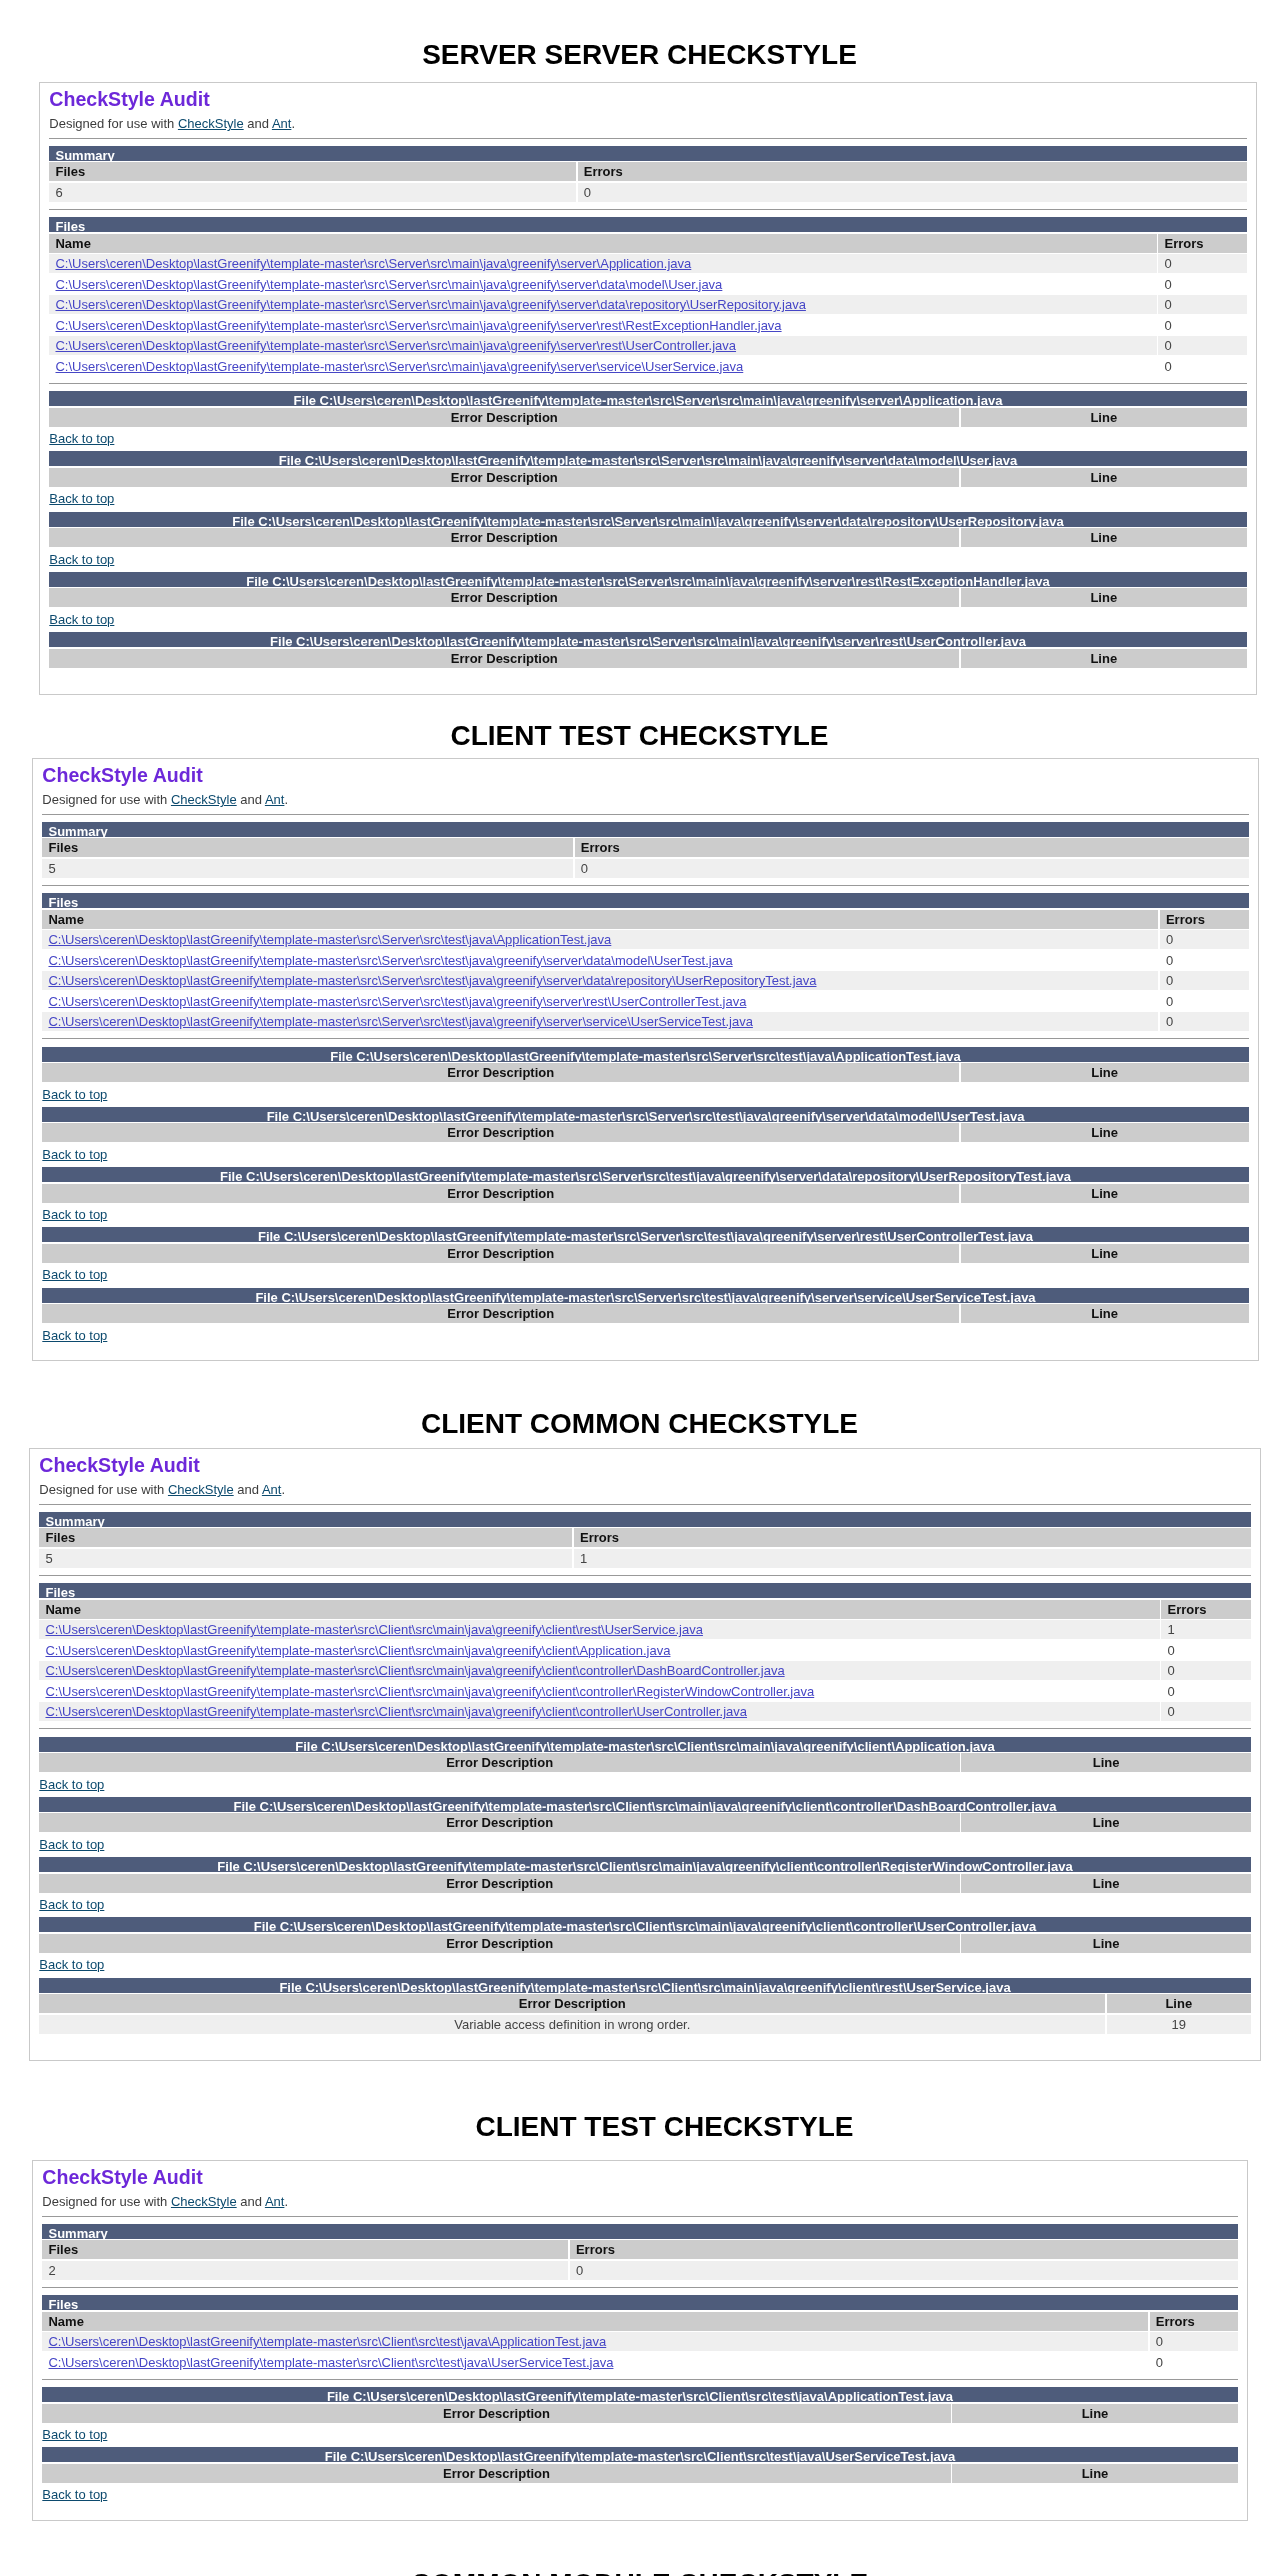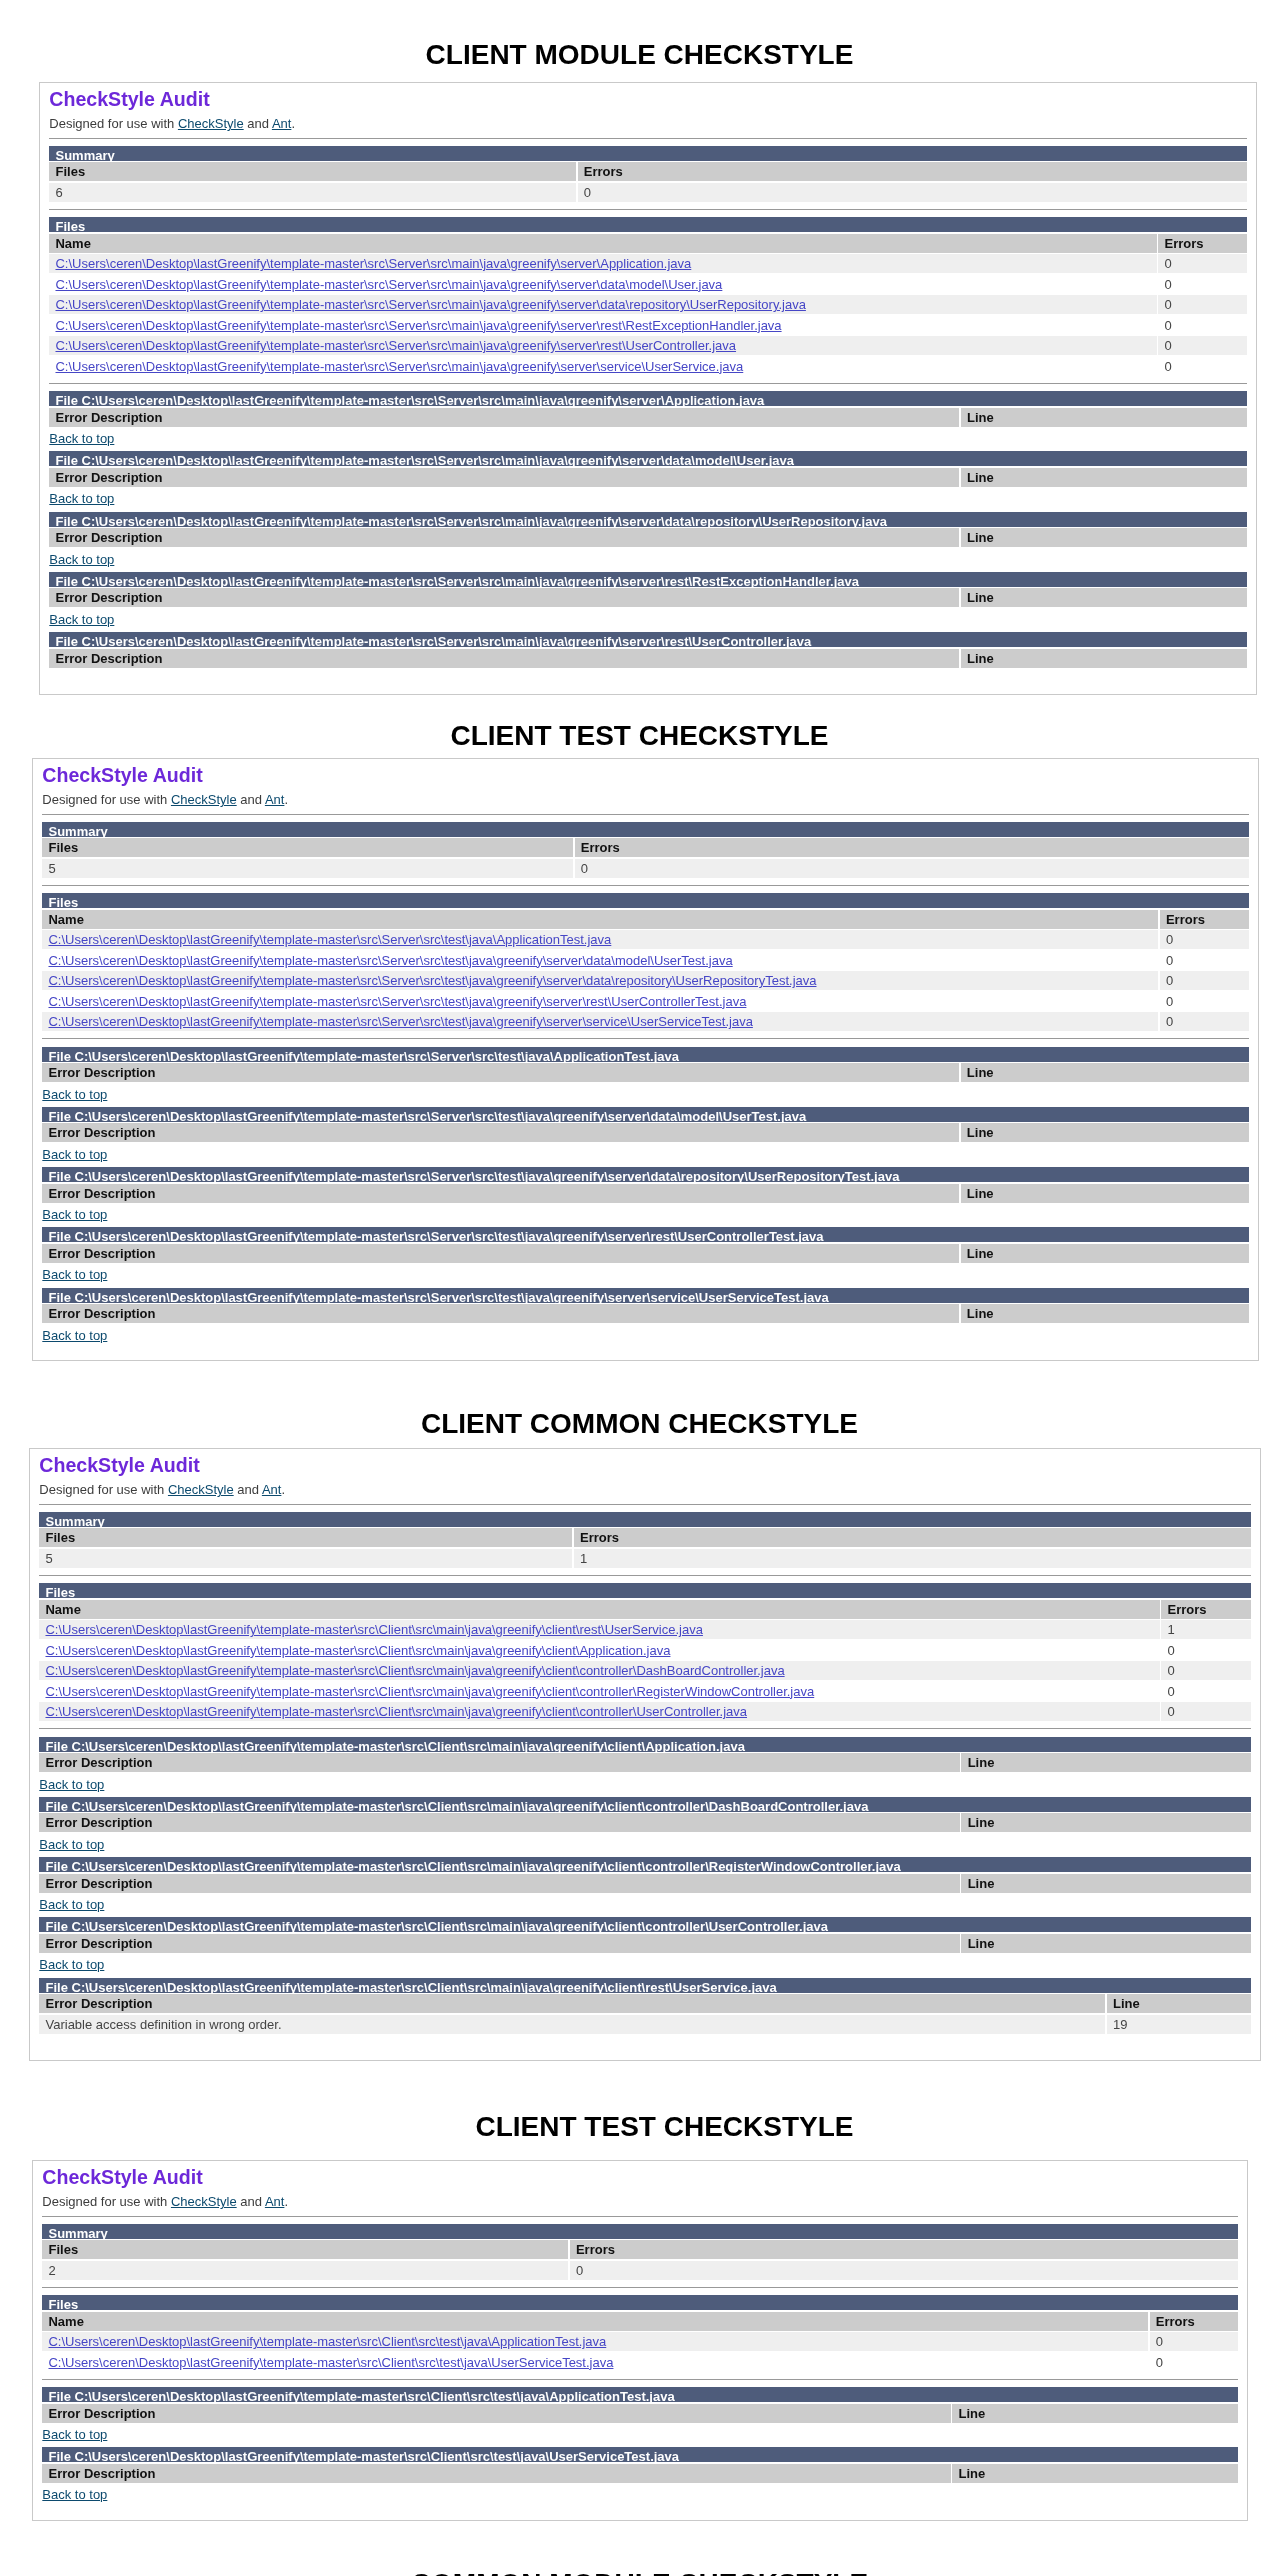--- a/index.html
+++ b/index.html
@@ -38,40 +38,40 @@
   
   .summary-tbl .c1 { flex:0 0 44%; }
   .summary-tbl .c2 { flex:1 1 auto; }
   .files-tbl .c1 { flex:0 0 92.5%; }
   .files-tbl .c2 { flex:1 1 auto; }
   .detail .c1 { flex:0 0 76%; }
   .detail .c2 { flex:1 1 auto; }
   .detail.wide .c1 { flex:0 0 88%; }
 
   .file-row .t-cell a { color:#4646c6; }
-  .detail { margin:0; }
+  .detail { margin:0;text-align:center; }
   .back { display:inline-block; font-size:13px; line-height:13px; margin:4.1px 0 6.2px 0; }
 
   
   .sec-server-module  .section-title { top:39px; }
   .sec-server-module  .report { top:82px;  left:39px; width:1218px; height:613px; }
   .sec-server-test    .section-title { top:720px; }
   .sec-server-test    .report { top:758px; left:32px; width:1227px; }
   .sec-client-module  .section-title { top:1408px; }
   .sec-client-module  .report { top:1448px; left:29px; width:1232px; height:613px; }
   .sec-client-test    .section-title { top:2111px;margin-left:25px; }
   .sec-client-test    .report { top:2160px; left:32px; width:1216px; }
   .sec-common-module  .section-title { top:2568px; }
 </style>
 </head>
 <body>
 
 <div class="page" id="sections-host">
     <div class="section sec-server-module">
-    <div class="section-title">CLIENT MODULE CHECKSTYLE</div>
+    <div class="section-title">SERVER SERVER CHECKSTYLE</div>
     <div class="report clip">
       <h1 class="audit-h1">CheckStyle Audit</h1>
       <p class="designed"><span>Designed for use with </span><a class="lnk">CheckStyle</a><span> and </span><a class="lnk">Ant</a><span>.</span></p>
       <div class="rule"></div>
 
       <div class="tbl summary-tbl">
         <div class="t-head">Summary</div>
         <div class="t-cols">
           <div class="t-cell th c1">Files</div>
           <div class="t-cell th c2">Errors</div>

